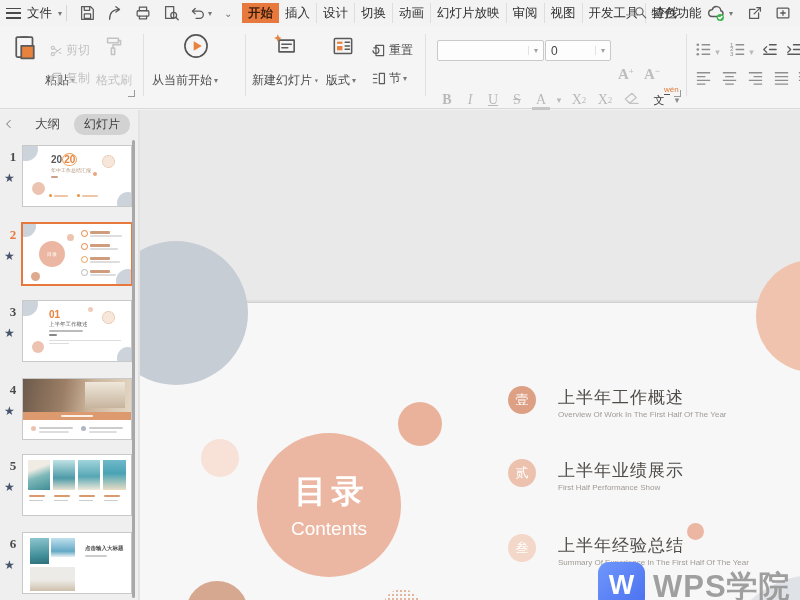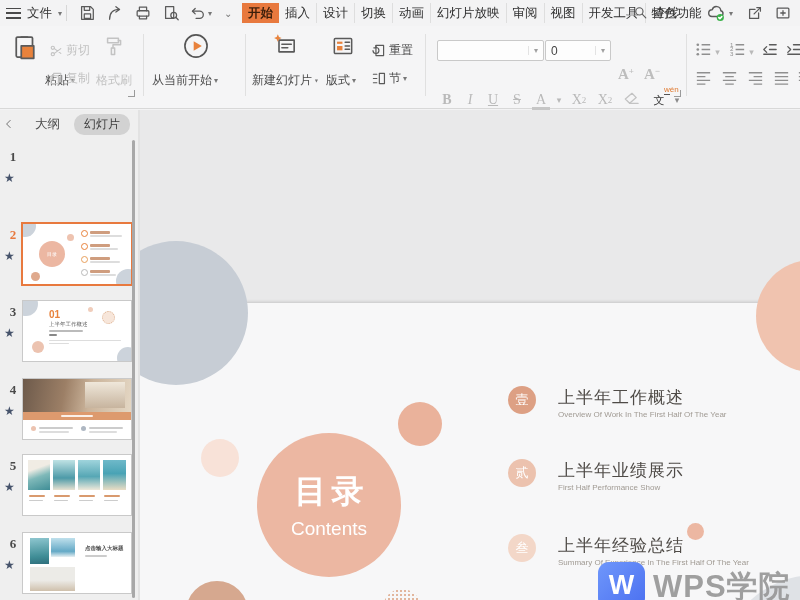--- a/index.html
+++ b/index.html
@@ -383,20 +383,36 @@
       <svg class="ic" viewBox="0 0 20 20" width="12" height="12" style="margin-left:3px;">
           <path d="M12 4l-6 6 6 6"></path>
         </svg>
       <span class="sb-tab" style="margin-left:20px;">大纲</span>
       <span class="pill" style="margin-left:14px;">幻灯片</span>
     </div>
 
     <div class="trow" style="top:33px;">
       <span class="tnum">1</span>
       <span class="tstar">★</span>
+      <div class="thumb">
+        <div class="tc" style="left:-9px;top:-9px;width:24px;height:24px;background:#ccd3db;"></div>
+        <div class="tc" style="right:-8px;bottom:-8px;width:22px;height:22px;background:#ccd3db;"></div>
+        <div class="tc" style="left:9px;top:36px;width:13px;height:13px;background:#ecc3b0;"></div>
+        <div class="tc" style="right:16px;top:9px;width:11px;height:11px;border:1px dotted #dcae8c;background:#f7e6da;"></div>
+        <div class="tc" style="right:34px;top:26px;width:4px;height:4px;background:#e8a57e;"></div>
+        <div class="abs" style="left:28px;top:8px;font-size:10px;font-weight:bold;color:#5a5a5a;">
+          <span>20</span><span style="color:#e8823c;border:1px solid #e8a05c;border-radius:50%;padding:0 1px;">20</span>
+        </div>
+        <div class="abs" style="left:28px;top:21px;font-size:5px;color:#b08f78;">年中工作总结汇报</div>
+        <div class="tbar" style="left:28px;top:30px;width:7px;height:2px;background:#c9a188;"></div>
+        <div class="tbar" style="left:26px;top:48px;width:3px;height:3px;border-radius:50%;background:#e8923c;"></div>
+        <div class="tbar" style="left:31px;top:48.5px;width:14px;height:2px;background:#eec6a6;"></div>
+        <div class="tbar" style="left:54px;top:48px;width:3px;height:3px;border-radius:50%;background:#e8923c;"></div>
+        <div class="tbar" style="left:59px;top:48.5px;width:16px;height:2px;background:#eec6a6;"></div>
+      </div>
     </div>
 
     <div class="trow" style="top:111px;">
       <span class="tnum sel">2</span>
       <span class="tstar">★</span>
       <div class="thumb sel">
         <div class="tc" style="left:-9px;top:-9px;width:22px;height:22px;background:#ccd3db;"></div>
         <div class="tc" style="right:-9px;bottom:-9px;width:24px;height:24px;background:#ccd3db;"></div>
         <div class="tc" style="left:16px;top:17px;width:26px;height:26px;background:#ecb7a2;display:flex;align-items:center;justify-content:center;color:#fff;font-size:5px;">
             <span>目录</span>

